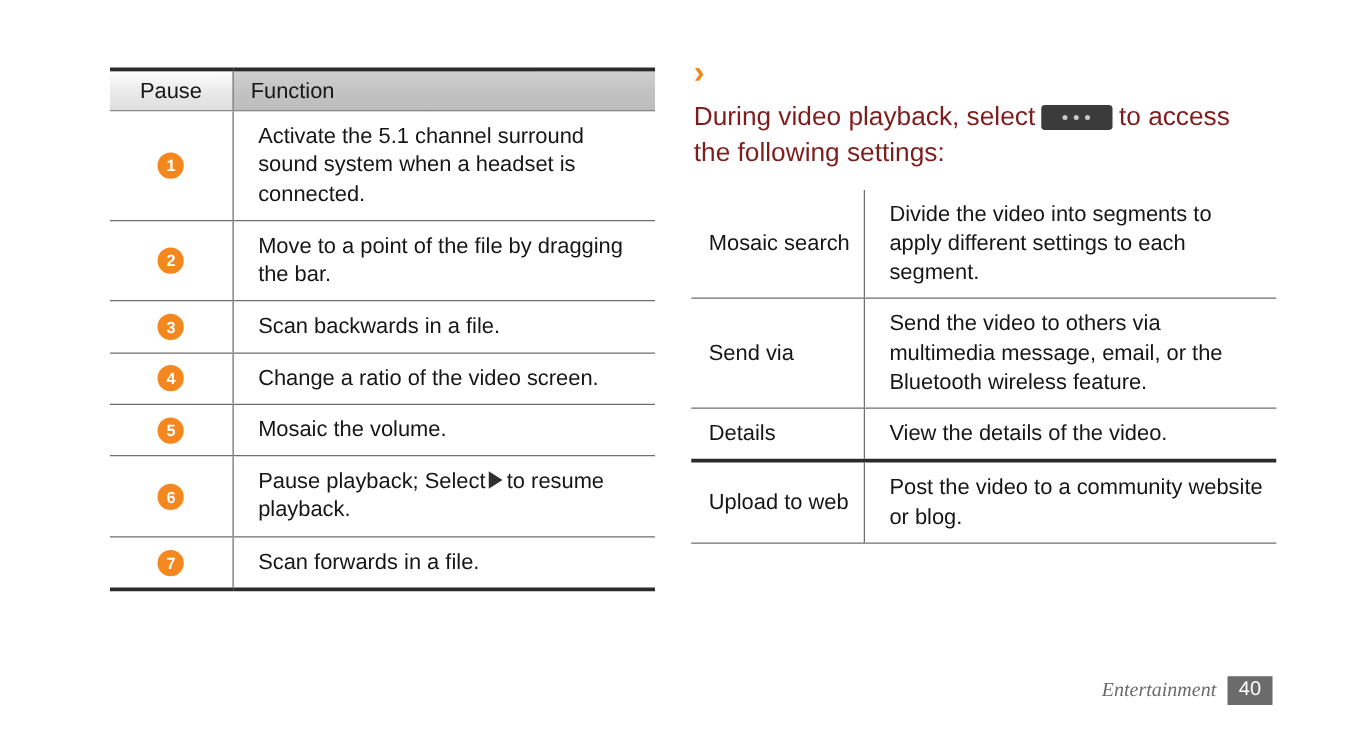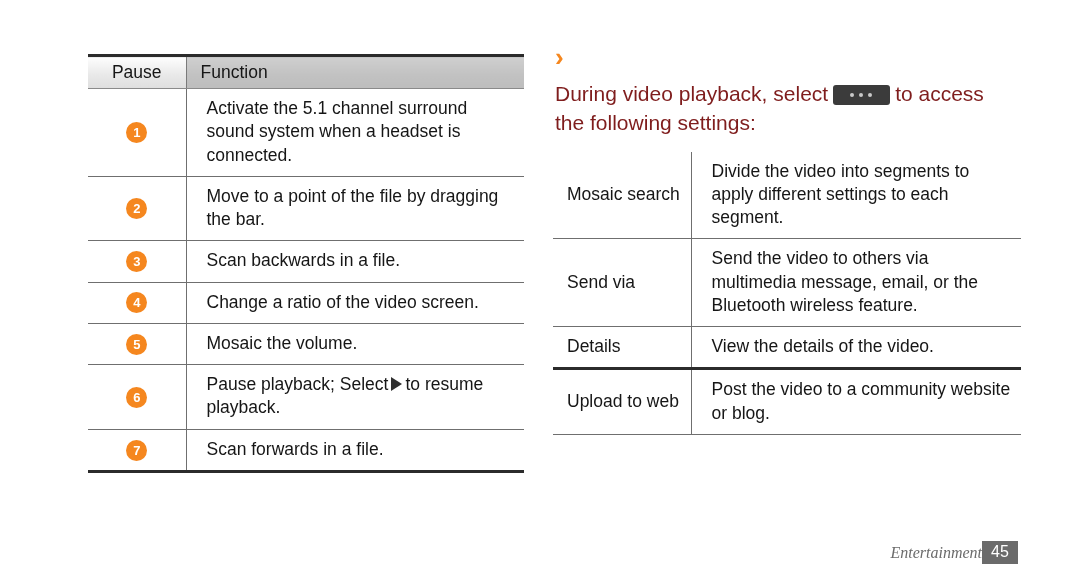--- a/index.html
+++ b/index.html
@@ -157,20 +157,21 @@
   .dots-btn i:nth-child(2) { left: 26px; }
   .dots-btn i:nth-child(3) { left: 35px; }
 
   
   .footer {
     position: absolute;
     right: 62px;
     bottom: 22px;
     display: flex;
     align-items: center;
+    gap: 9px;
   }
   .footer-chapter {
     font-family: "Liberation Serif", serif;
     font-style: italic;
     font-size: 16px;
     color: #6b6b6b;
   }
   .footer-page {
     background: #6b6b6b;
     color: #ffffff;
@@ -281,14 +282,14 @@
       <tr class="body-row">
         <td class="c-label">Upload to web</td>
         <td class="c-fn">Post the video to a community website or blog.</td>
       </tr>
     </tbody>
   </table>
 </div>
 
 <div class="footer">
   <span class="footer-chapter">Entertainment</span>
-  <span class="footer-page">45</span>
+  <span class="footer-page">40</span>
 </div>
 
 </body></html>

